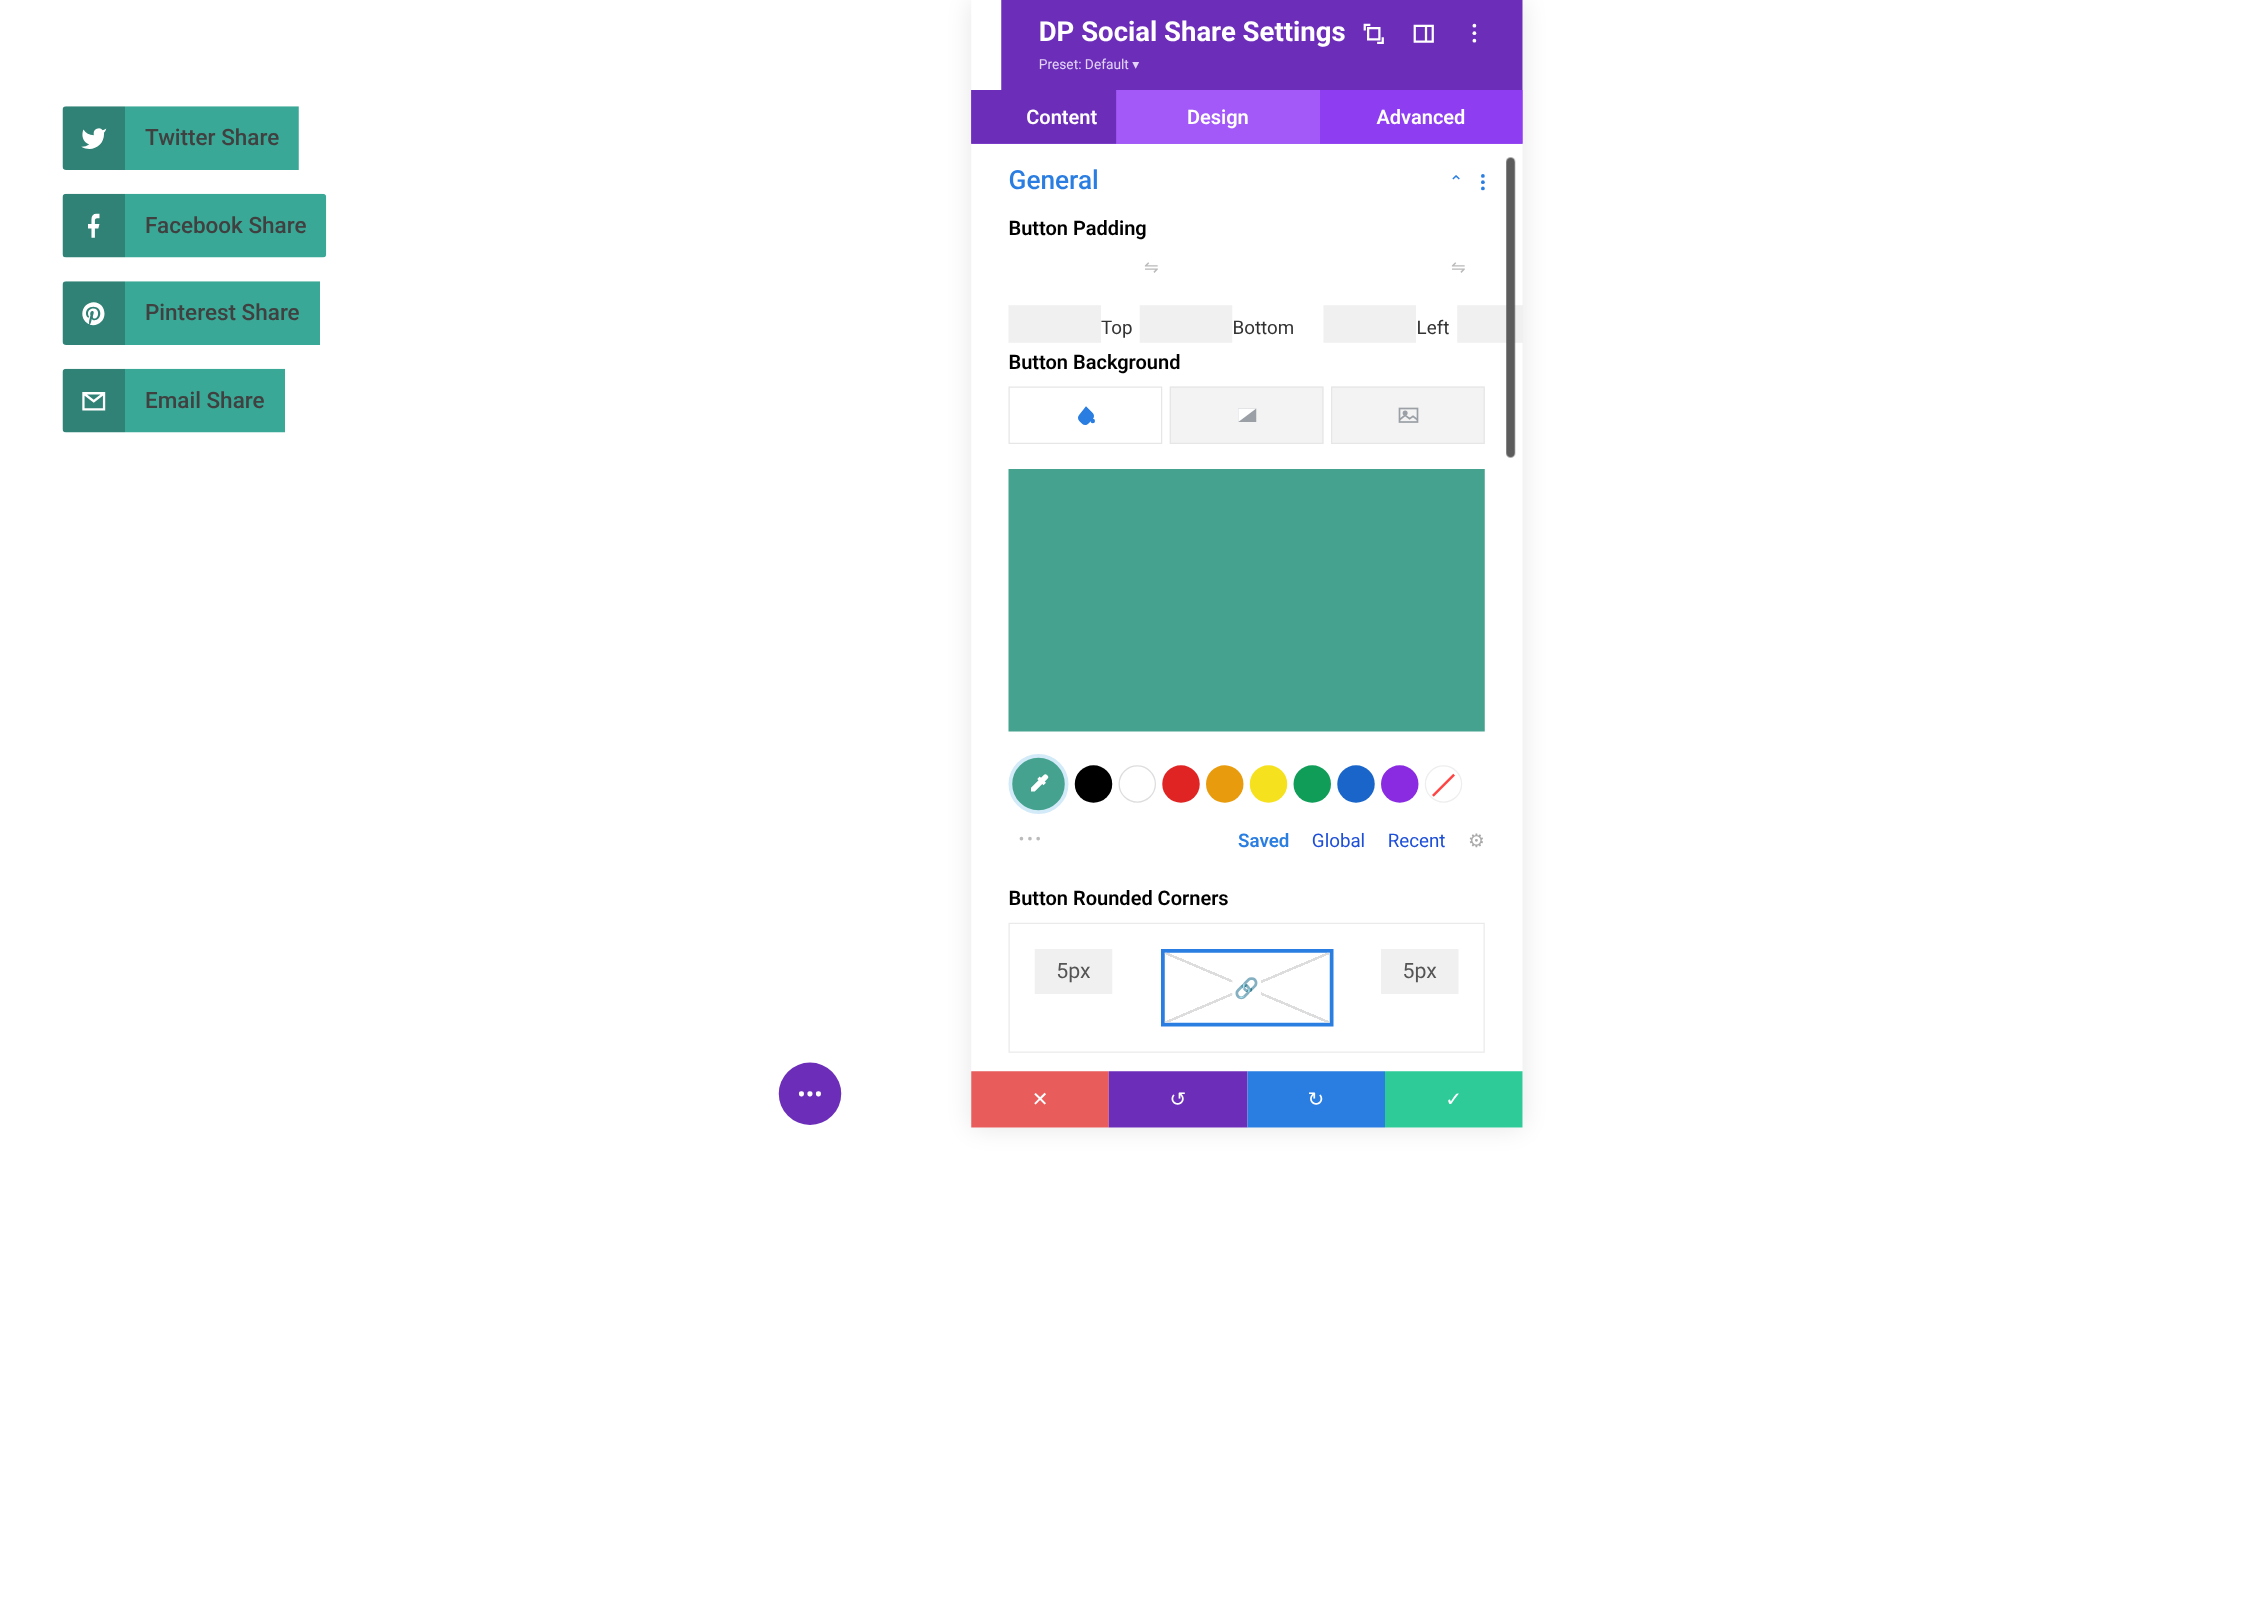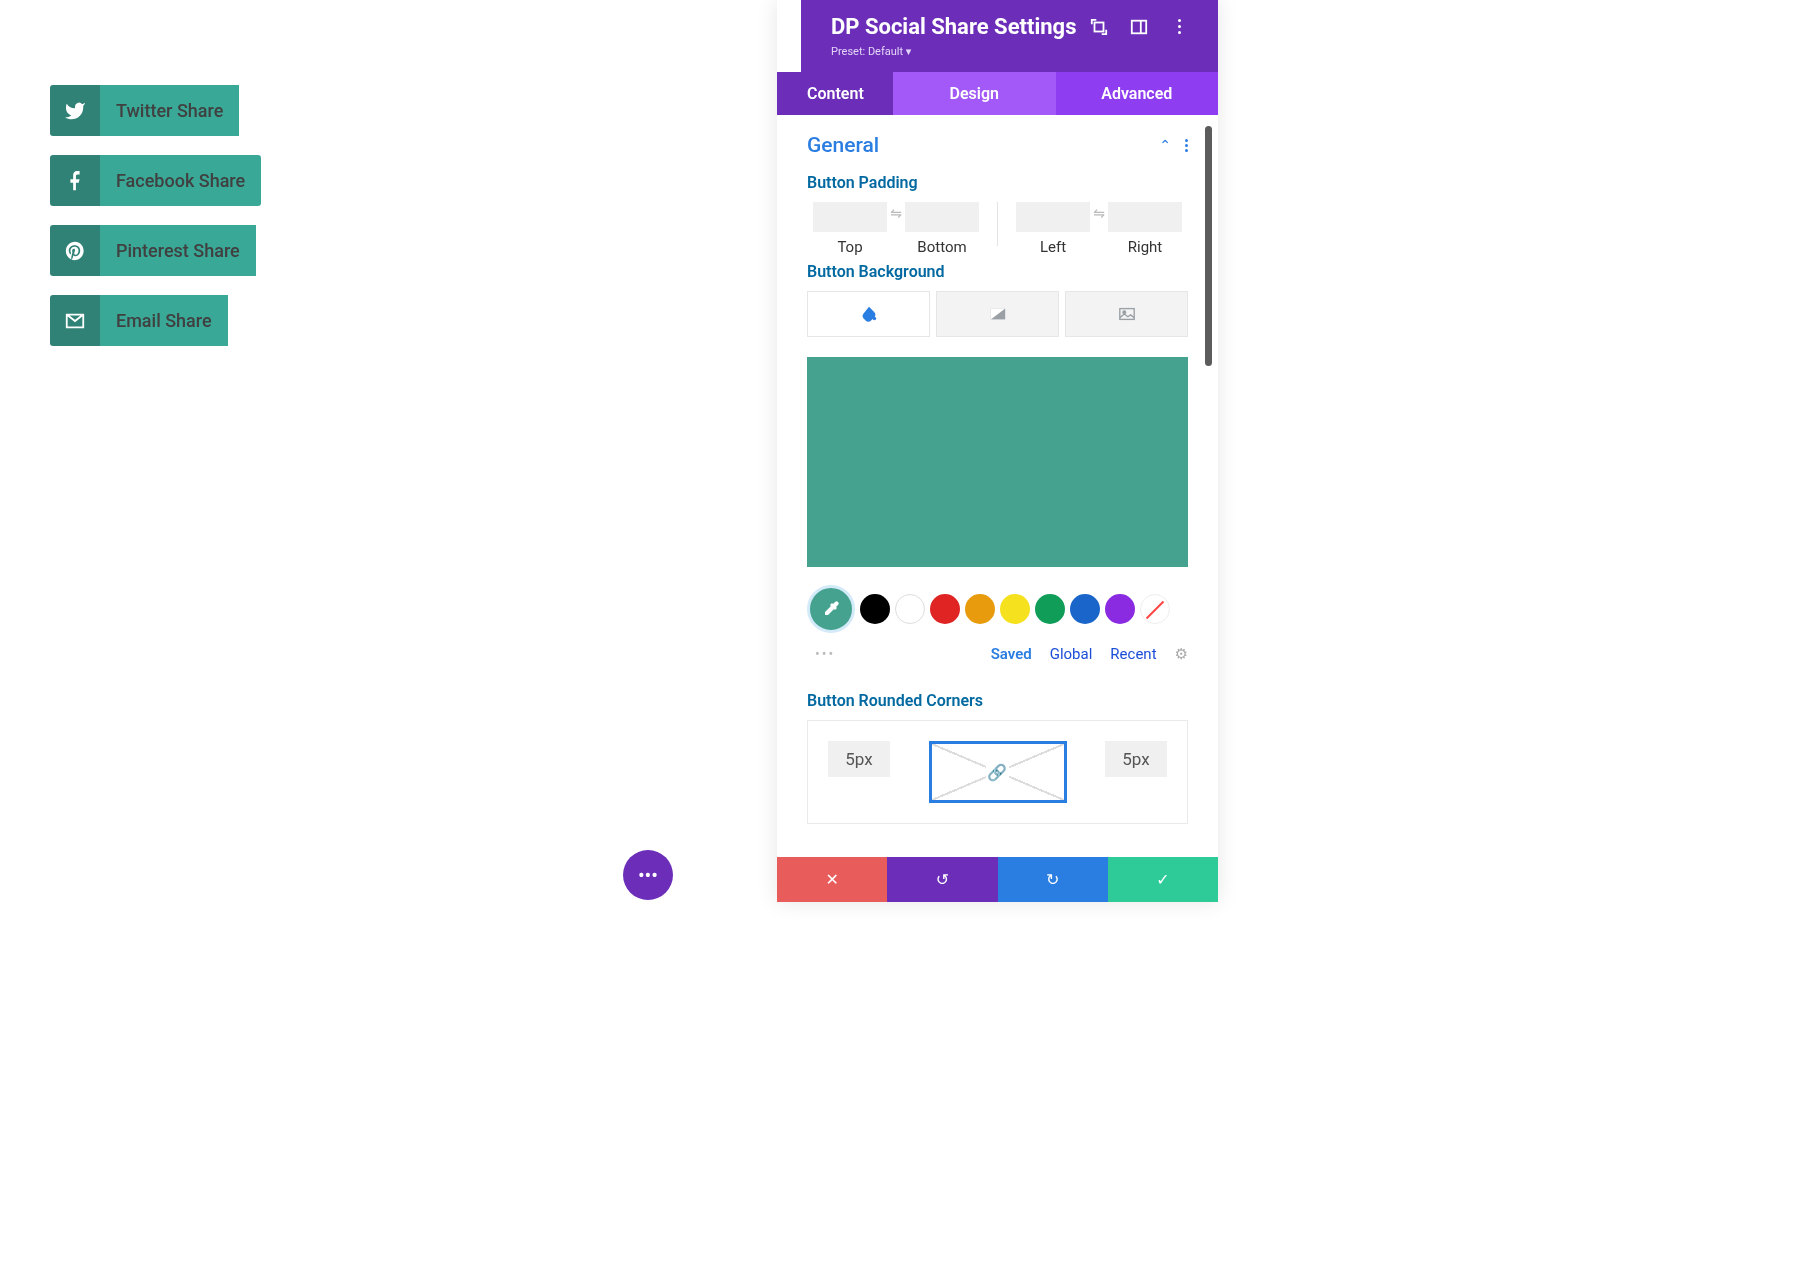--- a/index.html
+++ b/index.html
@@ -20,38 +20,38 @@
 
 .panel-header { background: #6c2eb9; color: #fff; padding: 14px 30px 14px 30px; margin-left: 24px; }
 .panel-title-row { display: flex; align-items: center; justify-content: space-between; }
 .panel-title { font-size: 22px; font-weight: 700; }
 .panel-header-actions { display: flex; gap: 22px; align-items: center; }
 .header-icon { width: 18px; height: 18px; cursor: pointer; display:flex; align-items:center; justify-content:center; }
 .preset-row { margin-top: 6px; font-size: 11px; color: #e3d4f7; }
 
 .tabs { display: flex; background: #8e3df0; }
 .tab { flex: 1; text-align: center; padding: 12px 0; color: #fff; font-size: 16px; font-weight: 600; cursor: pointer; }
-.tab:first-child { flex: 0 0 116px; text-align:left; padding-left:30px; background:#6c2eb9;}
+.tab:first-child { flex: 0 0 116px; text-align:left; padding-left:44px; background:#6c2eb9;}
 .tab.active { background: #a259f7; }
 .tab:last-child { flex:1; }
 
 .panel-body { flex: 1; overflow-y: auto; padding: 18px 30px 22px 30px; position: relative; }
 
 .section-head { display: flex; align-items: center; justify-content: space-between; margin-bottom: 16px; }
 .section-title { color: #2a7de1; font-size: 21px; font-weight: 500; }
 .section-icons { display: flex; gap: 14px; align-items: center; color: #2a7de1; }
 
-.field-label { font-size: 16px; font-weight: 600; color: #0369a1; margin-bottom: 10px; }
+.field-label { font-size: 16px; font-weight: 600; color: #000000; margin-bottom: 10px; }
 
 .padding-row { display: flex; gap: 12px; align-items: flex-start; }
 .padding-pair { display:flex; gap:6px; flex:1; position:relative;}
 .pad-input { width: 74px; height: 30px; background: #f0f0f0; border: none; }
 .link-chip { position:absolute; left:50%; transform:translateX(-50%); top:3px; color:#bbb; font-size:14px;}
 .padding-divider { width:1px; height:44px; background:#e4e4e4; }
-.pad-col { flex:1; display:flex; flex-direction:column; align-items:center; }
+.pad-col { flex:1; display:flex; flex-direction:row; align-items:center;margin-top:42px; }
 .pad-col .lbl { font-size:15px; color:#333; margin-top:6px; }
 
 .bg-section { margin-top: 6px; }
 .bg-tabs { display: flex; gap: 6px; margin-bottom: 20px; }
 .bg-tab { flex:1; height: 46px; display:flex; align-items:center; justify-content:center; border:1px solid #e6e6e6; background:#f3f3f3; cursor:pointer; }
 .bg-tab.active { background:#fff; }
 .bg-tab svg { width:18px; height:18px; }
 
 .color-preview { width: 100%; height: 210px; background: #45a28f; margin-bottom: 18px; }
 

